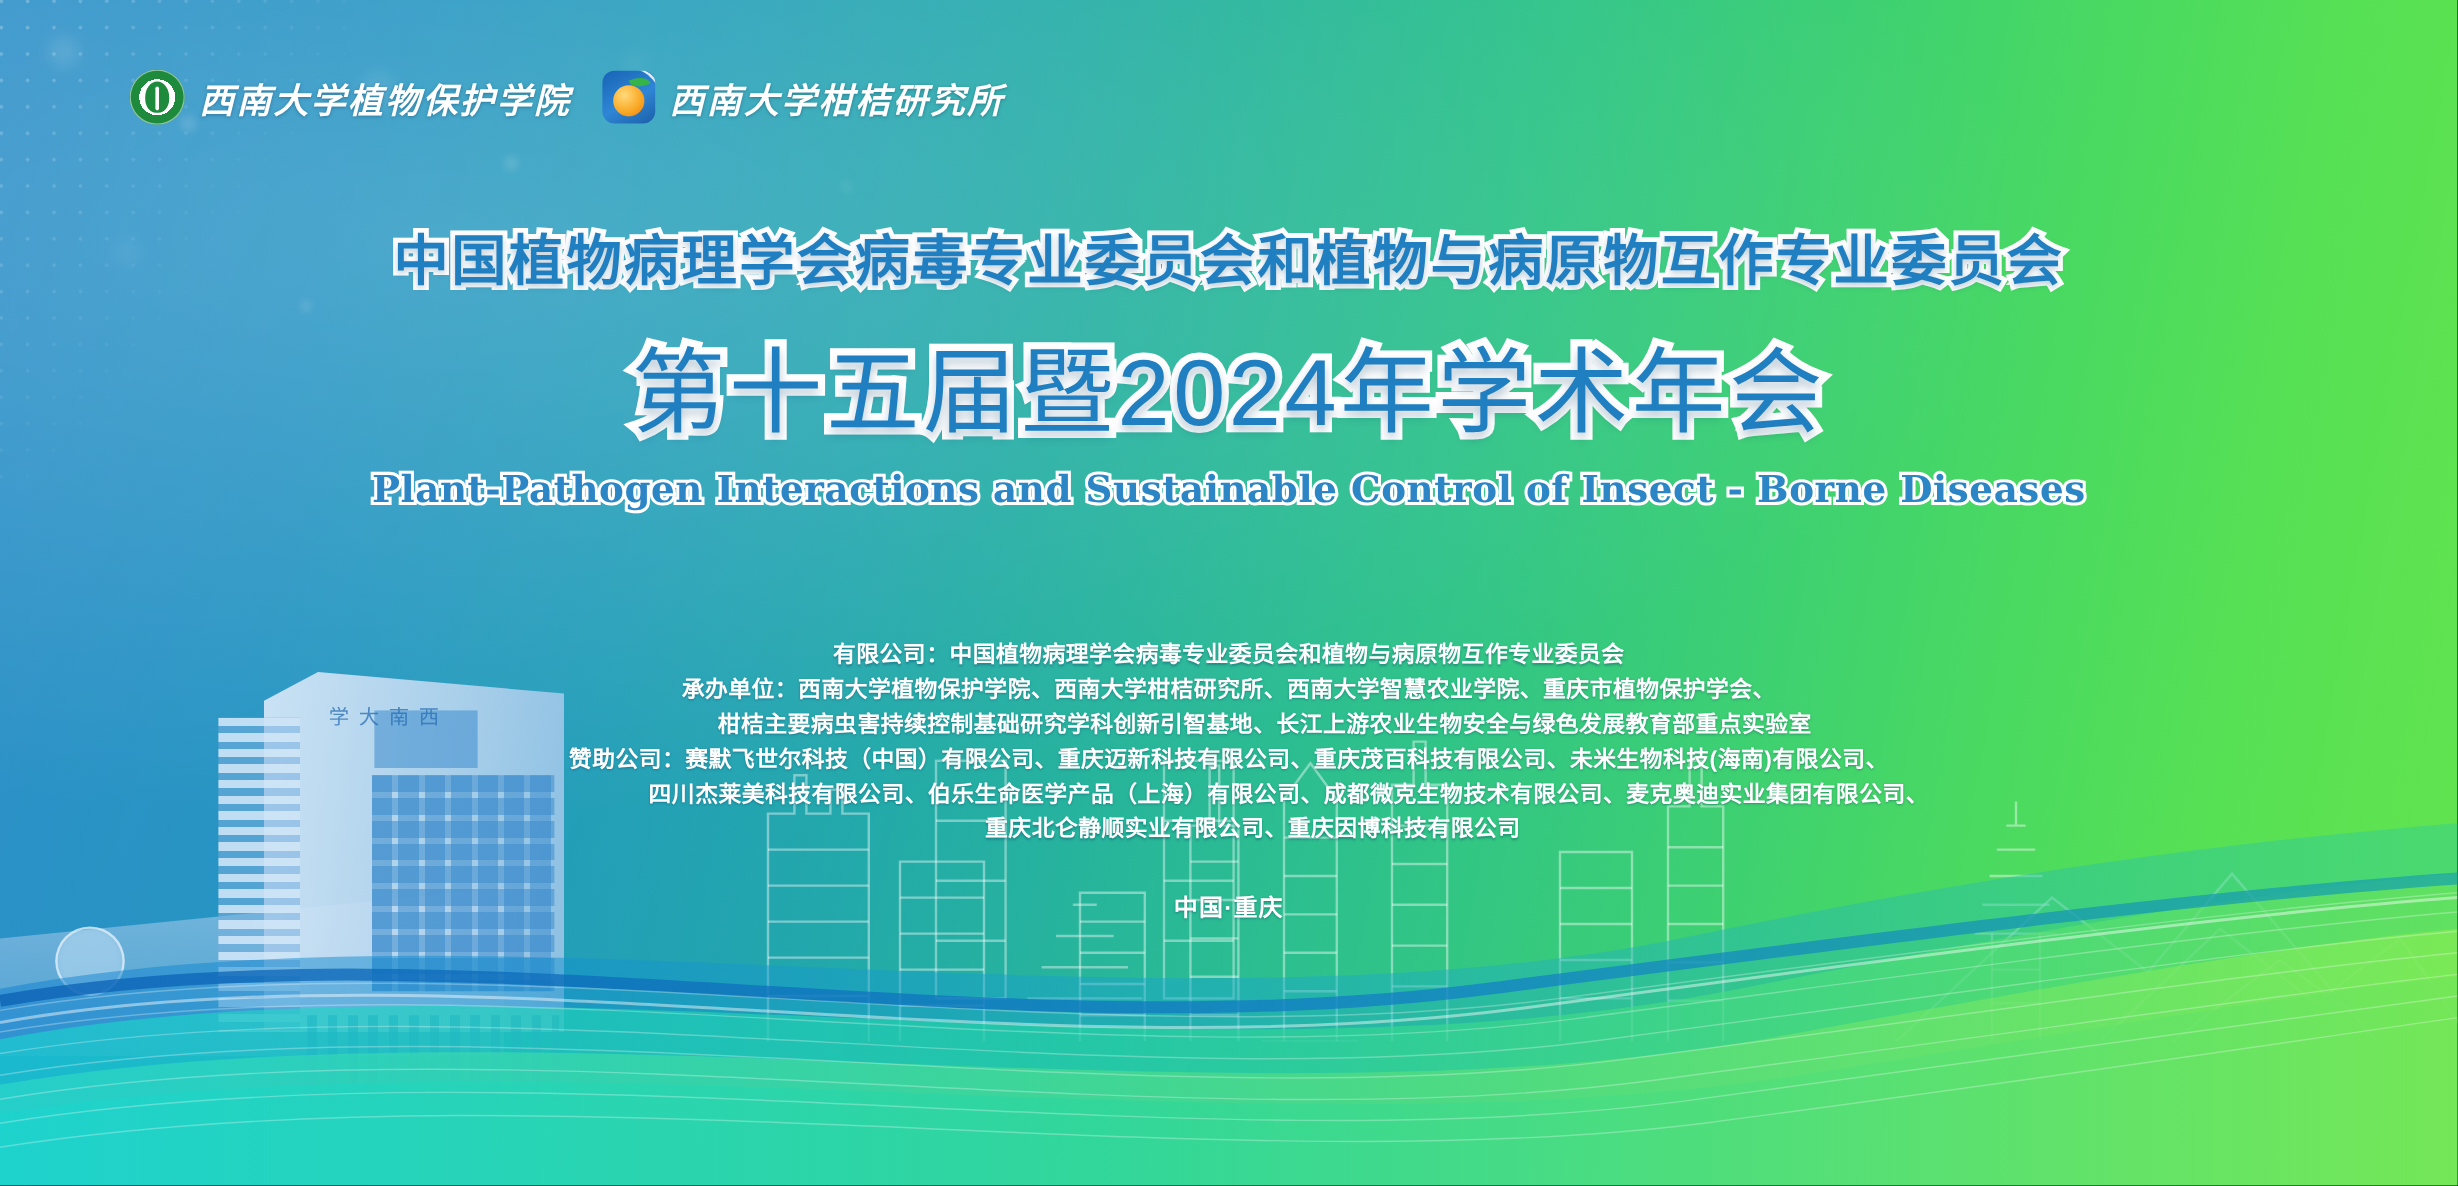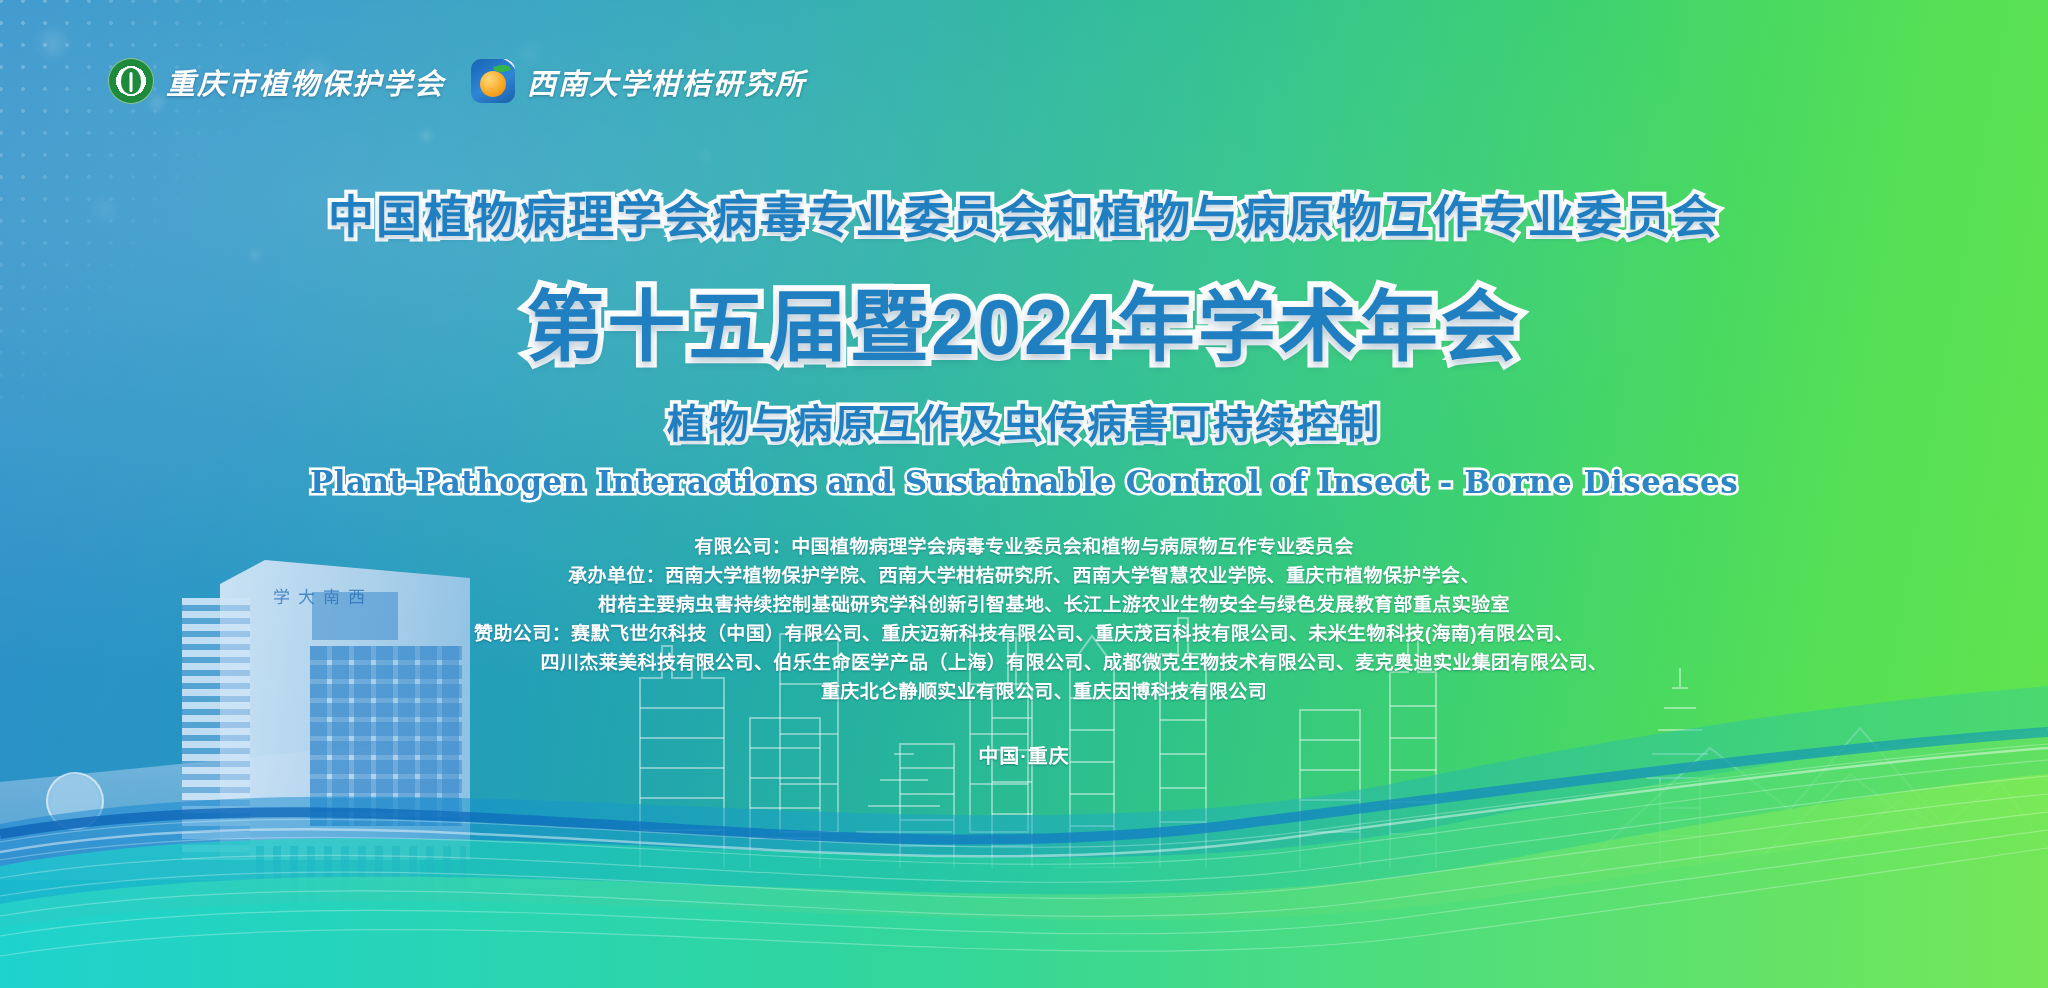--- a/index.html
+++ b/index.html
@@ -100,21 +100,21 @@
     font-size:46px;font-weight:900;letter-spacing:2px;
     color:#1f7fc0;
     -webkit-text-stroke:8px #ffffff;
     paint-order:stroke fill;
     text-shadow:0 3px 5px rgba(12,70,110,.28);
     white-space:nowrap;
     margin:0;
   }
   .line2{
     margin:18px 0 0 0;
-    font-size:78px;font-weight:700;letter-spacing:3px;
+    font-size:78px;font-weight:400;letter-spacing:3px;
     color:#1f7fc0;
     -webkit-text-stroke:12px #ffffff;
     paint-order:stroke fill;
     text-shadow:0 5px 8px rgba(12,70,110,.30);
     white-space:nowrap;
   }
   .line3{
     margin:16px 0 0 0;
     font-size:40px;font-weight:900;letter-spacing:2px;
     color:#1f7fc0;
@@ -324,36 +324,35 @@
       <path d="M0 268 C 430 198, 940 310, 1360 254 C 1680 212, 1900 180, 2048 166"></path>
       <path d="M0 288 C 440 216, 960 328, 1380 272 C 1700 230, 1920 198, 2048 184"></path>
       <path d="M0 308 C 450 236, 980 344, 1400 290 C 1720 248, 1940 216, 2048 202"></path>
       <path d="M0 328 C 460 256, 1000 360, 1420 308 C 1740 266, 1950 234, 2048 220"></path>
     </g>
   </svg>
 
   <div id="logobar">
     <div class="logo-group">
       <span class="seal green"></span>
-      <span class="logo-text">重庆市植物保护学会</span>
+      <span class="logo-text">西南大学植物保护学院</span>
     </div>
     <div class="logo-group">
       <span class="seal citrus">
         <span class="ring"></span>
         <span class="fruit"></span>
         <span class="leaf"></span>
       </span>
       <span class="logo-text">西南大学柑桔研究所</span>
     </div>
   </div>
 
   <div id="headlines">
     <div class="line1">中国植物病理学会病毒专业委员会和植物与病原物互作专业委员会</div>
     <div class="line2">第十五届暨2024年学术年会</div>
-    <div class="line3">植物与病原互作及虫传病害可持续控制</div>
     <div class="line4">Plant-Pathogen Interactions and Sustainable Control of Insect - Borne Diseases</div>
   </div>
 
   <div id="orgblock">
     <span class="orow">
       <span class="olabel">有限公司：</span><span>中国植物病理学会病毒专业委员会和植物与病原物互作专业委员会</span>
     </span>
     <span class="orow">
       <span class="olabel">承办单位：</span><span>西南大学植物保护学院、西南大学柑桔研究所、西南大学智慧农业学院、重庆市植物保护学会、</span>
     </span>

